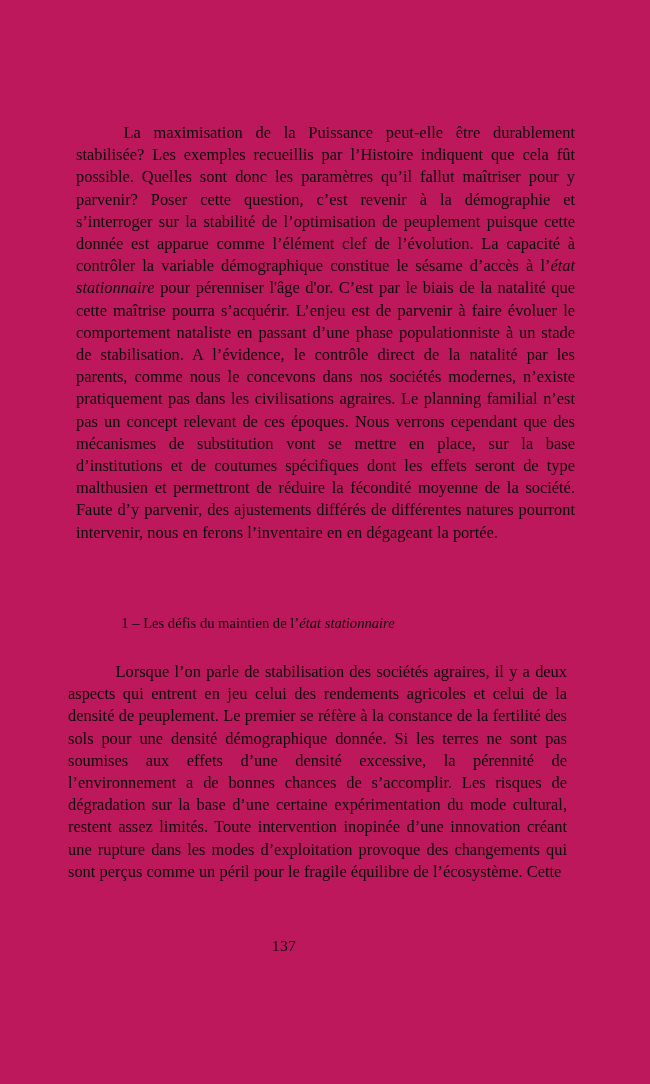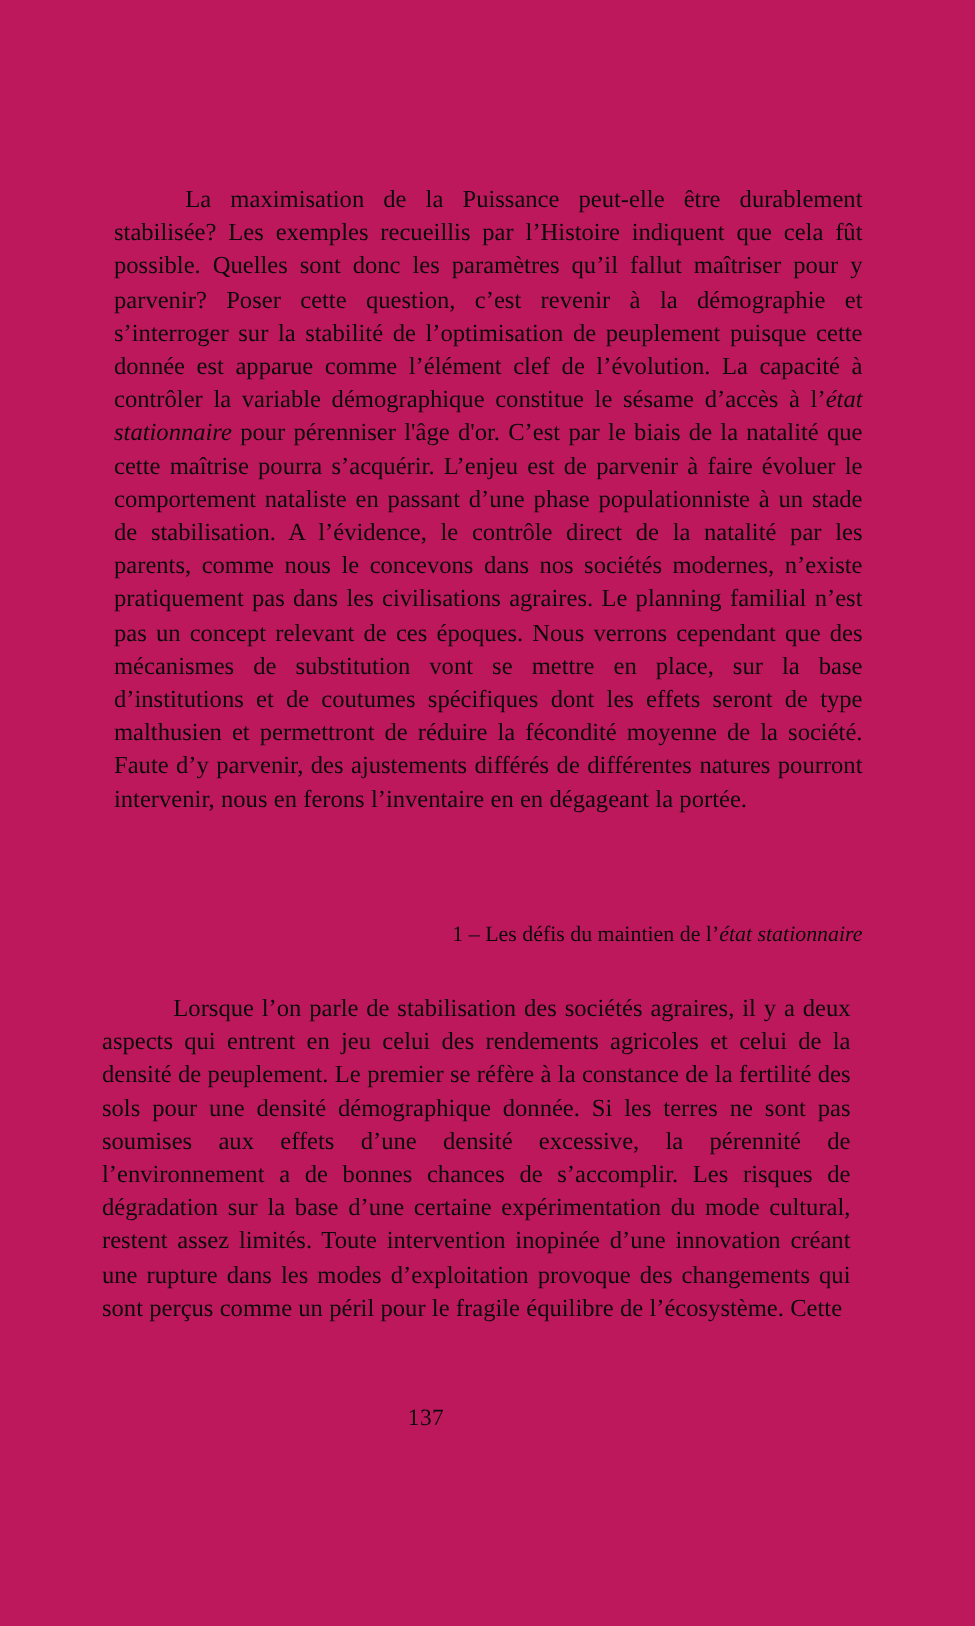--- a/index.html
+++ b/index.html
@@ -42,21 +42,21 @@
 
   #section-heading {
     position: absolute;
     left: 76px;
     top: 613px;
     width: 499px;
     margin: 0;
     font-size: 14.6px;
     line-height: 21px;
     font-weight: normal;
-    text-align: right;
+    text-align: left;
     text-indent: 3.1em;
   }
 
   #body-second {
     position: absolute;
     left: 68px;
     top: 661px;
     width: 499px;
   }
 

